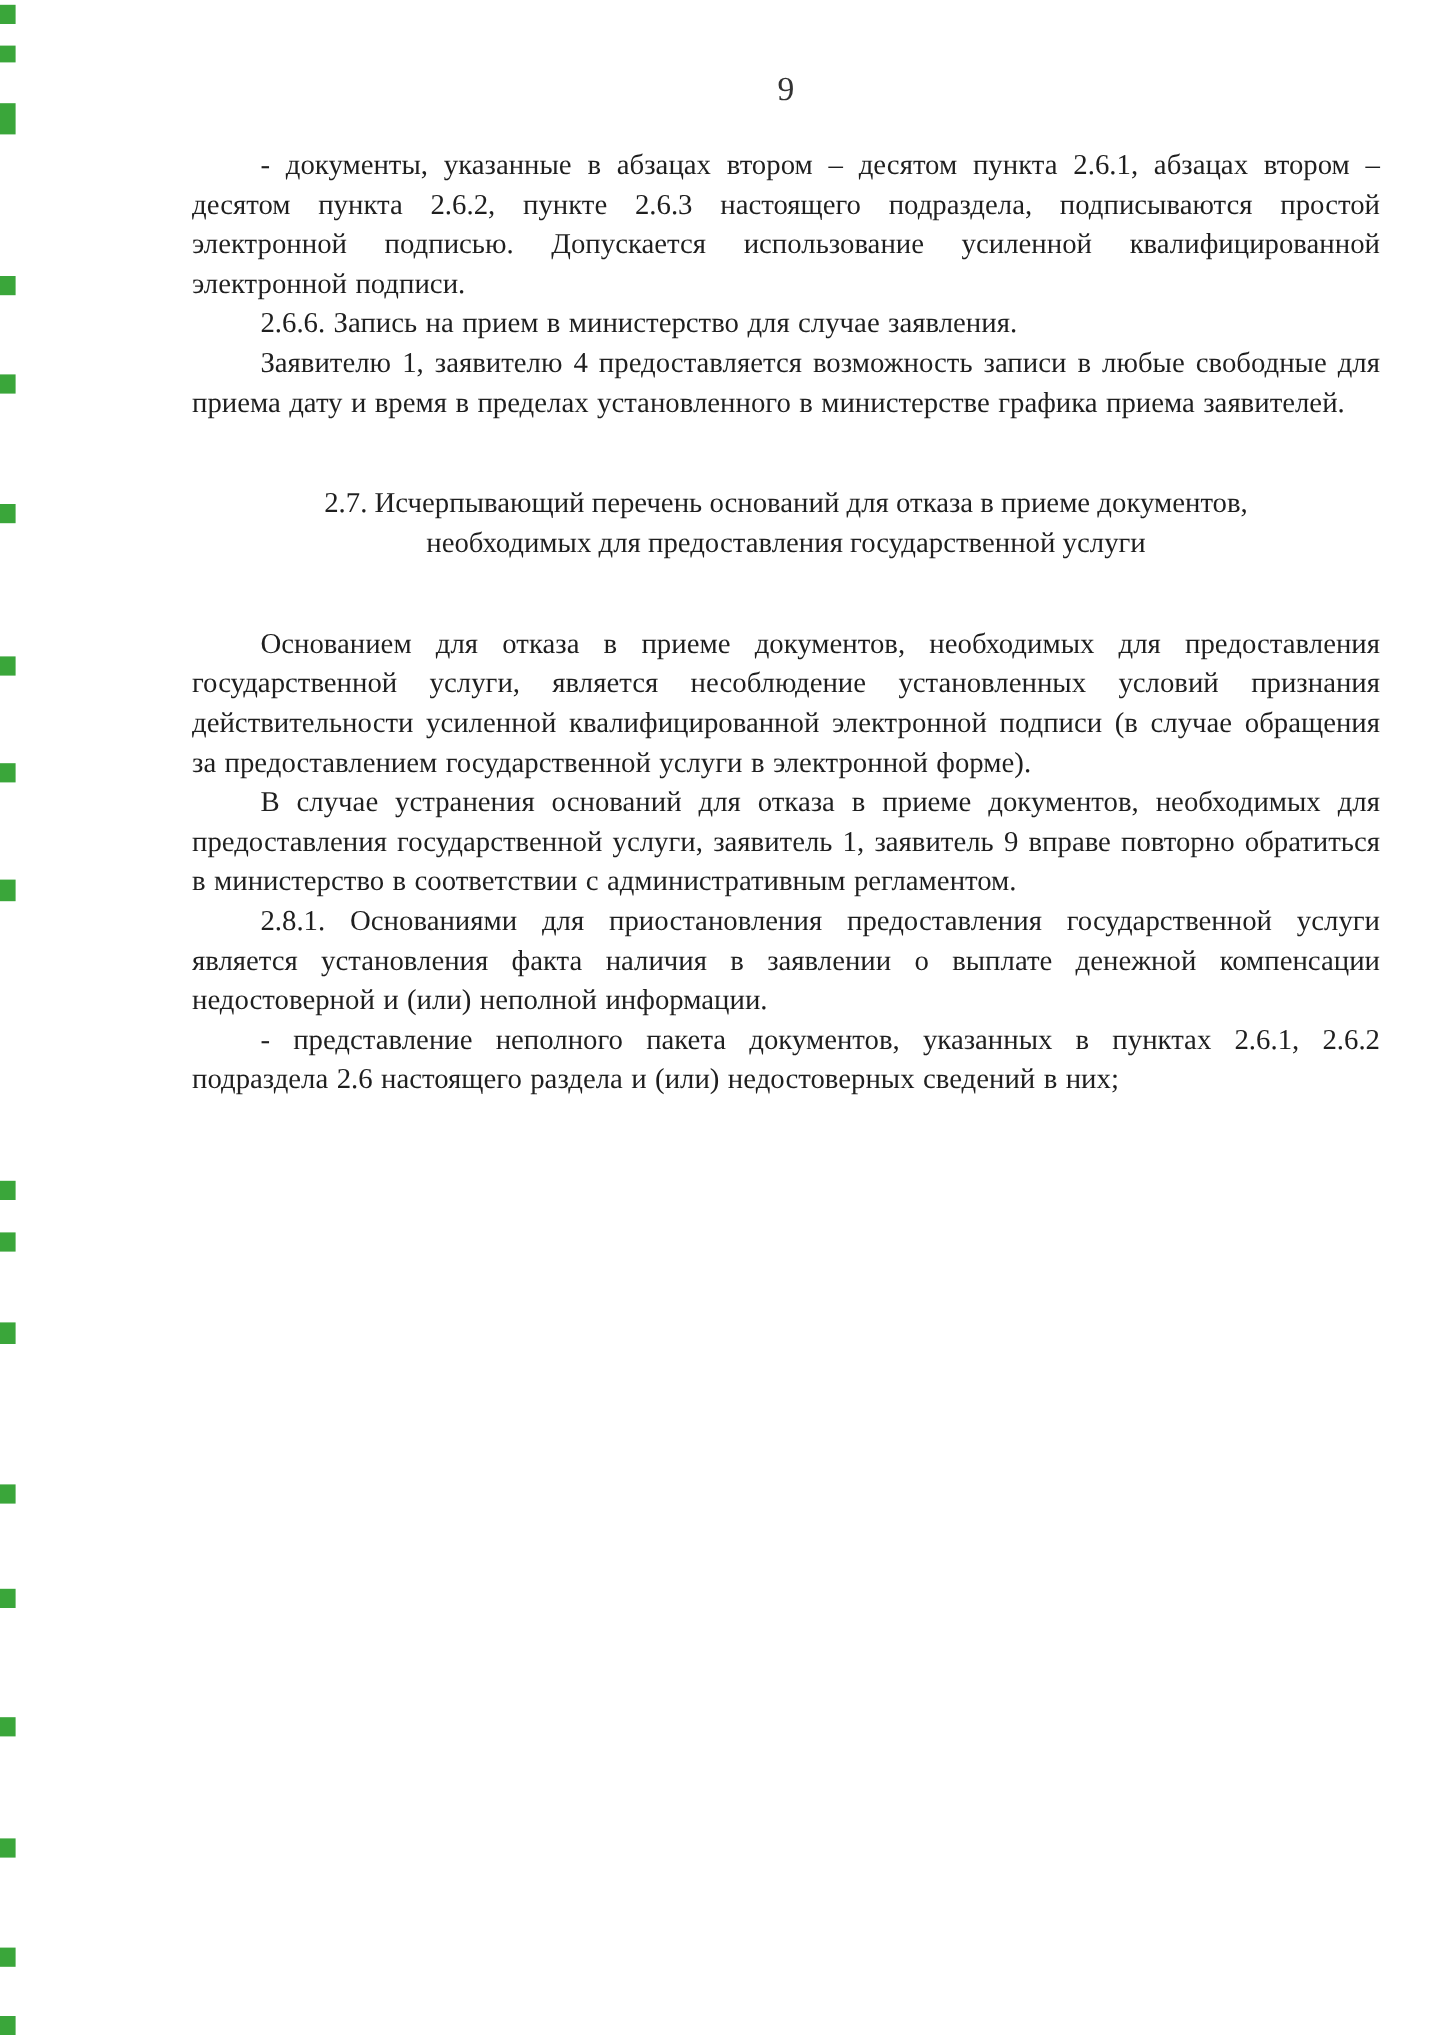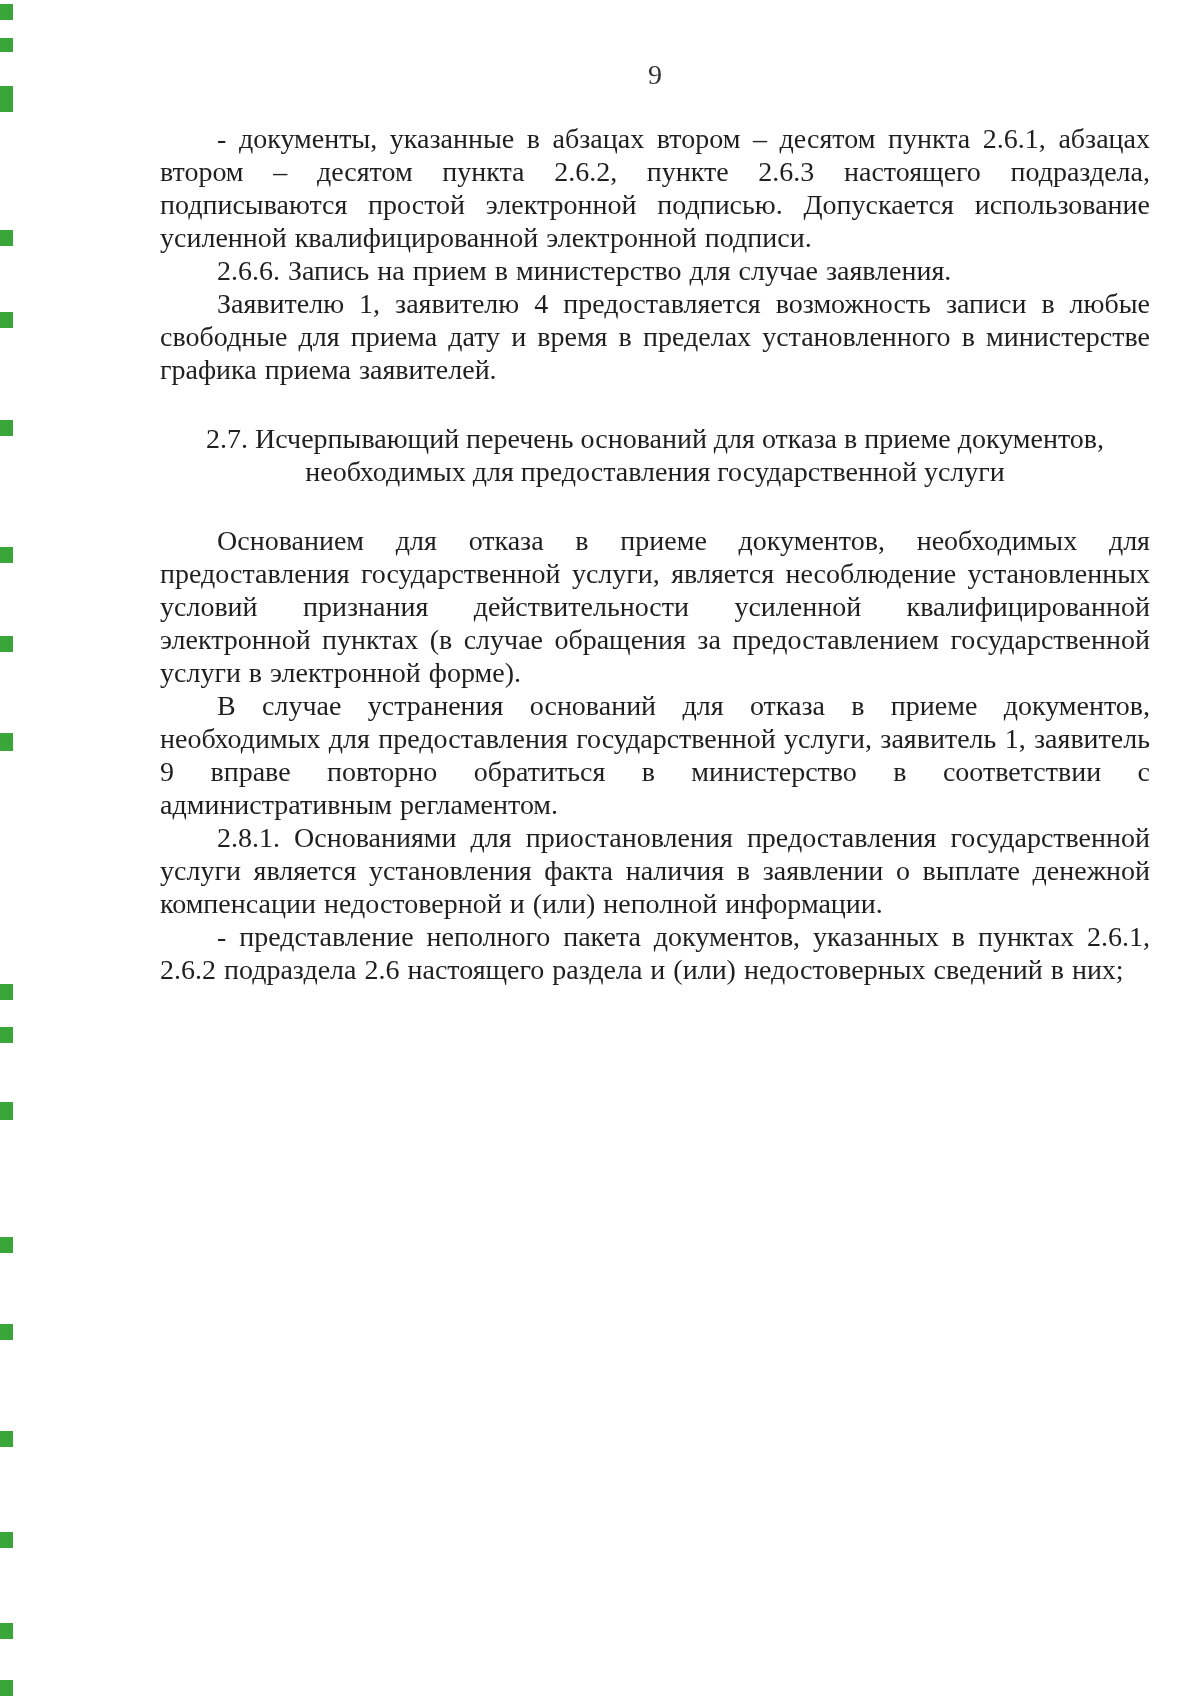--- a/index.html
+++ b/index.html
@@ -28,31 +28,31 @@
     text-align: center;
     font-size: 28px;
     line-height: 33px;
     color: #333333;
   }
   .text-column {
     position: absolute;
     top: 122px;
     left: 160px;
     width: 990px;
-    font-size: 28px;
+    font-size: 24px;
     line-height: 33px;
   }
   .para {
     margin: 0;
     text-align: justify;
     text-indent: 57px;
     word-spacing: 1px;
   }
   .heading {
-    margin: 36px 0;
+    margin: 51px 0;
     text-align: center;
     text-indent: 0;
     padding: 0 40px;
   }
   .scan-mark {
     position: absolute;
     left: 0;
     width: 13px;
   }
 </style>
@@ -61,21 +61,21 @@
 
 <div class="sheet">
 
   <div class="page-number">9</div>
 
   <div class="text-column">
     <p class="para">- документы, указанные в абзацах втором – десятом пункта 2.6.1, абзацах втором – десятом пункта 2.6.2, пункте 2.6.3 настоящего подраздела, подписываются простой электронной подписью. Допускается использование усиленной квалифицированной электронной подписи.</p>
     <p class="para">2.6.6. Запись на прием в министерство для случае заявления.</p>
     <p class="para">Заявителю 1, заявителю 4 предоставляется возможность записи в любые свободные для приема дату и время в пределах установленного в министерстве графика приема заявителей.</p>
     <p class="heading">2.7. Исчерпывающий перечень оснований для отказа в приеме документов, необходимых для предоставления государственной услуги</p>
-    <p class="para">Основанием для отказа в приеме документов, необходимых для предоставления государственной услуги, является несоблюдение установленных условий признания действительности усиленной квалифицированной электронной пунктах (в случае обращения за предоставлением государственной услуги в электронной форме).</p>
+    <p class="para">Основанием для отказа в приеме документов, необходимых для предоставления государственной услуги, является несоблюдение установленных условий признания действительности усиленной квалифицированной электронной подписи (в случае обращения за предоставлением государственной услуги в электронной форме).</p>
     <p class="para">В случае устранения оснований для отказа в приеме документов, необходимых для предоставления государственной услуги, заявитель 1, заявитель 9 вправе повторно обратиться в министерство в соответствии с административным регламентом.</p>
     <p class="para">2.8.1. Основаниями для приостановления предоставления государственной услуги является установления факта наличия в заявлении о выплате денежной компенсации недостоверной и (или) неполной информации.</p>
     <p class="para">- представление неполного пакета документов, указанных в пунктах 2.6.1, 2.6.2 подраздела 2.6 настоящего раздела и (или) недостоверных сведений в них;</p>
   </div>
 
   <div>
       <div class="scan-mark" style="top: 4px; height: 16px; background: rgb(58, 166, 58);"></div>
       <div class="scan-mark" style="top: 38px; height: 14px; background: rgb(58, 166, 58);"></div>
       <div class="scan-mark" style="top: 86px; height: 26px; background: rgb(58, 166, 58);"></div>
       <div class="scan-mark" style="top: 230px; height: 16px; background: rgb(58, 166, 58);"></div>

